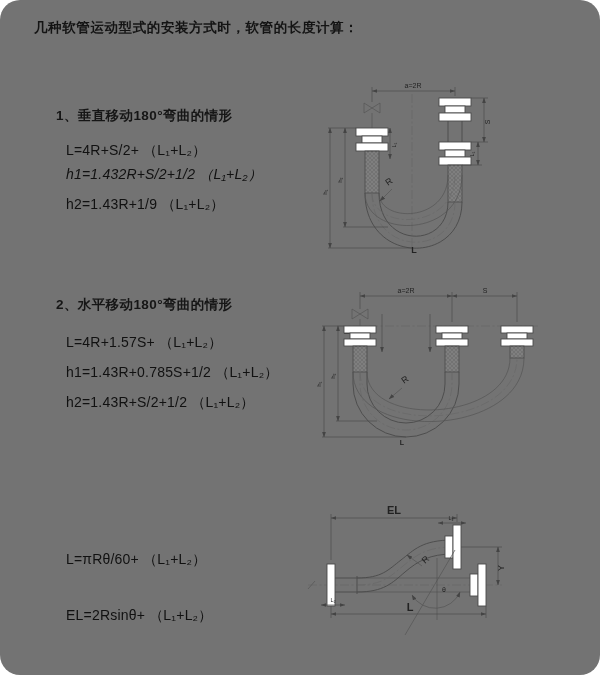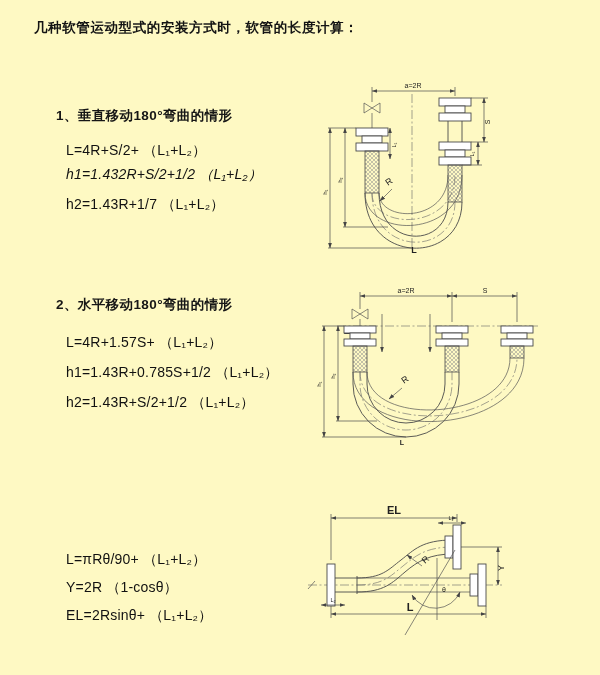--- a/index.html
+++ b/index.html
@@ -1,20 +1,21 @@
 <!DOCTYPE html>
 <html><head>
 <meta charset="utf-8">
 <style>
   * { margin:0; padding:0; box-sizing:border-box; }
   html,body { background:#ffffff; }
   #page {
-    position:relative; width:600px; height:675px; background:#fef9c3;
+    position:relative; width:600px; height:675px; background:#737373;
     font-family:"Liberation Sans","DejaVu Sans",sans-serif; color:#1b1b1b;
     overflow:hidden;
+    border-radius:20px;
   }
   .abs { position:absolute; white-space:nowrap; }
   .title { font-size:13.5px; font-weight:bold; letter-spacing:0.6px; color:#141414; }
   .heading { font-size:13.5px; font-weight:bold; letter-spacing:0.4px; color:#161616;margin-left:12px; }
   .formula { font-size:14px; color:#111; letter-spacing:0.2px; }
   svg { position:absolute; overflow:visible; }
   svg .ln   { fill:none; stroke:#4a4a4a; stroke-width:0.9; }
   svg .thin { fill:none; stroke:#555;    stroke-width:0.7; }
   svg .cl   { fill:none; stroke:#666;    stroke-width:0.6; stroke-dasharray:9 2.5 2 2.5; }
   svg .dim  { fill:none; stroke:#4a4a4a; stroke-width:0.7; }
@@ -29,29 +30,28 @@
 </head>
 <body>
 
 <div id="page">
 
   <div class="abs title" style="left:34px; top:19px;">几种软管运动型式的安装方式时，软管的长度计算：</div>
 
   <div class="abs heading" style="left:44px; top:107px;">1、垂直移动180°弯曲的情形</div>
   <div class="abs formula" style="left:66px; top:142px;">L=4R+S/2+ （L₁+L₂）</div>
   <div class="abs formula" style="left:66px; top:166px;font-style:italic;">h1=1.432R+S/2+1/2 （L₁+L₂）</div>
-  <div class="abs formula" style="left:66px; top:196px;">h2=1.43R+1/7 （L₁+L₂）</div>
+  <div class="abs formula" style="left:66px; top:196px;">h2=1.43R+1/9 （L₁+L₂）</div>
 
   <div class="abs heading" style="left:44px; top:296px;">2、水平移动180°弯曲的情形</div>
   <div class="abs formula" style="left:66px; top:334px;">L=4R+1.57S+ （L₁+L₂）</div>
   <div class="abs formula" style="left:66px; top:364px;">h1=1.43R+0.785S+1/2 （L₁+L₂）</div>
   <div class="abs formula" style="left:66px; top:394px;">h2=1.43R+S/2+1/2 （L₁+L₂）</div>
 
-  <div class="abs formula" style="left:66px; top:551px;">L=πRθ/90+ （L₁+L₂）</div>
-  <div class="abs formula" style="left:66px; top:579px;">Y=2R （1-cosθ）</div>
+  <div class="abs formula" style="left:66px; top:551px;">L=πRθ/60+ （L₁+L₂）</div>
   <div class="abs formula" style="left:66px; top:607px;">EL=2Rsinθ+ （L₁+L₂）</div>
 
   <svg style="left:318px; top:80px;" width="280" height="175" viewBox="0 0 280 175">
     <defs>
       <marker id="ar1" viewBox="0 0 8 8" refX="7.5" refY="4" markerWidth="8" markerHeight="8" orient="auto-start-reverse">
         <path d="M0,1.2 L8,4 L0,6.8 z" fill="#444"></path>
       </marker>
       <pattern id="ht1" width="4" height="4" patternUnits="userSpaceOnUse">
         <path d="M0,4 L4,0 M0,0 L4,4" stroke="#8a8a8a" stroke-width="0.5"></path>
       </pattern>

